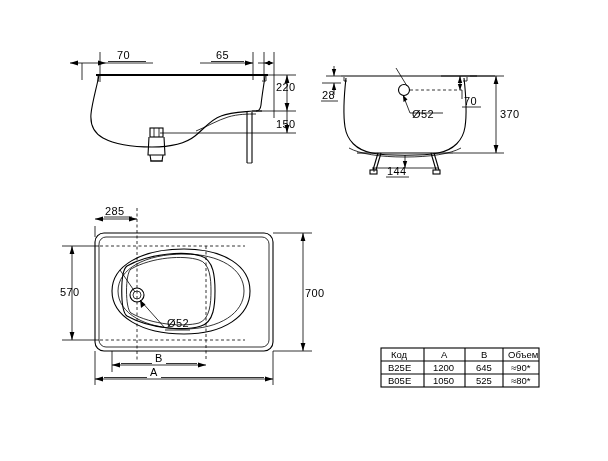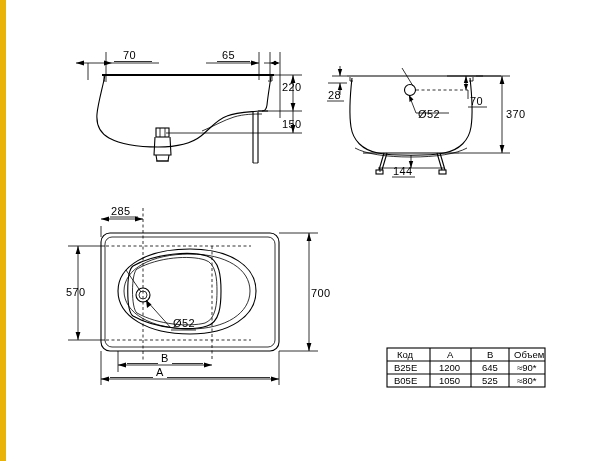--- a/index.html
+++ b/index.html
@@ -5,22 +5,21 @@
   html,body{margin:0;padding:0;background:#ffffff;}
   body{
     width:608px;height:461px;
     font-family:"Liberation Sans", sans-serif;
     color:#000;
     overflow:hidden;
     position:relative;
   }
   #sheet{
     position:absolute;left:0;top:0;width:529px;height:461px;
-    background:#eab308;
-    padding-left:6px;
+    background:#f9a8d4;
   }
   svg{display:block;}
   .dimtext{
     font-family:"Liberation Sans", sans-serif;
     font-size:11px;
     fill:#000;
     letter-spacing:0.4px;
   }
   .tabletext{
     font-family:"Liberation Sans", sans-serif;

